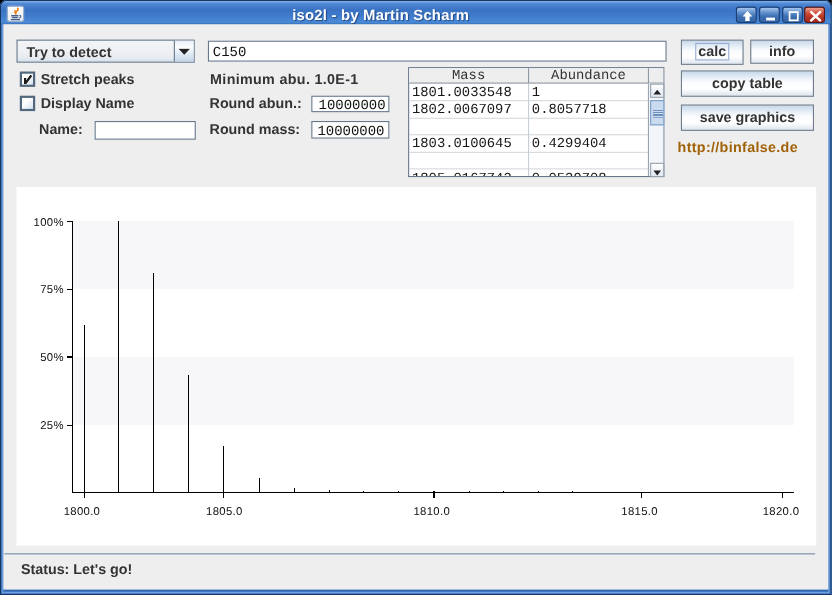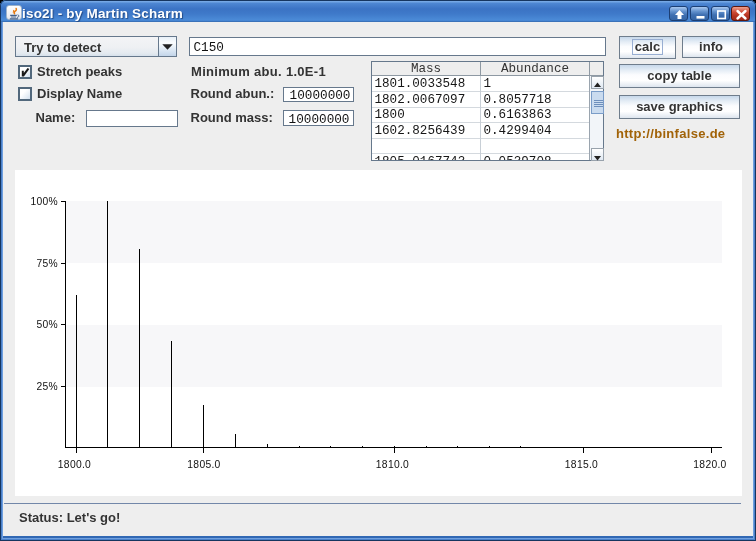--- a/index.html
+++ b/index.html
@@ -1,21 +1,21 @@
 <!DOCTYPE html>
 <html><head><meta charset="utf-8">
 <style>
 html,body{margin:0;padding:0;width:756px;height:541px;overflow:hidden;background:#000;}
 *{box-sizing:border-box;}
 #frame{position:absolute;left:0;top:0;width:756px;height:541px;border-radius:6px 6px 0 0;
   background:#3168b4;
   box-shadow:inset 0 0 0 1px #16355f, inset 0 0 0 2px #4a80ca, inset 0 0 0 3px #6f9fde;}
 #titlebar{position:absolute;left:1px;top:1px;width:754px;height:21px;border-radius:5px 5px 0 0;
   background:linear-gradient(180deg,#7fb0ea 0%,#4d86d2 12%,#3b73c4 38%,#3f7aca 62%,#4a89d6 88%,#4585d2 96%,#2a5694 100%);}
-#title{position:absolute;left:21px;top:5px;width:648px;height:16px;
+#title{position:absolute;left:21px;top:5px;width:648px;height:16px;text-align:center;
   font:bold 13.5px "Liberation Sans",sans-serif;color:#fff;letter-spacing:0.2px;text-shadow:1px 1px 1px rgba(25,60,115,0.8);}
 #javaicon{position:absolute;left:5px;top:4px;width:16px;height:15px;background:linear-gradient(180deg,#fff,#e8e8ee);
   border:1px solid #9db3cc;border-radius:3px;}
 .wbtn{position:absolute;top:4.5px;width:19px;height:15px;border-radius:3px;border:1px solid #1c3f74;}
 .wblue{background:linear-gradient(180deg,#a9c8f0 0%,#6190cc 35%,#3f70b2 60%,#3464a4 100%);}
 .wred{background:linear-gradient(180deg,#efa28f 0%,#ce4b36 40%,#b33220 70%,#a02a1a 100%);border-color:#5e160c;}
 #content{position:absolute;left:3px;top:22px;width:750px;height:514px;background:#eeeeee;}
 .blabel{position:absolute;font:bold 13px "Liberation Sans",sans-serif;color:#333;white-space:nowrap;line-height:14px;}
 .tf{position:absolute;background:#fff;border:1px solid #66788c;
   font:12.7px "Liberation Mono",monospace;color:#111;}
@@ -129,26 +129,22 @@
   </div>
   <div id="tcorner"></div>
   <div class="trow" style="top:14px;">
       <span class="c1">1801.0033548</span>
       <span class="c2">1</span>
     </div>
   <div class="trow" style="top:29.5px;">
       <span class="c1">1802.0067097</span>
       <span class="c2">0.8057718</span>
     </div>
-  <div class="trow" style="top:45px;">
-      <span class="c1">1800</span>
-      <span class="c2">0.6163863</span>
-    </div>
   <div class="trow" style="top:60.5px;">
-      <span class="c1">1602.8256439</span>
+      <span class="c1">1803.0100645</span>
       <span class="c2">0.4299404</span>
     </div>
   <div class="trow" style="top:91.5px;height:6.5px;overflow:hidden;">
       <span class="c1">1805.0167743</span>
       <span class="c2">0.0539708</span>
     </div>
   <div class="rowline" style="top:29px;"></div>
   <div class="rowline" style="top:44.5px;"></div>
   <div class="rowline" style="top:60px;"></div>
   <div class="rowline" style="top:75.5px;"></div>

